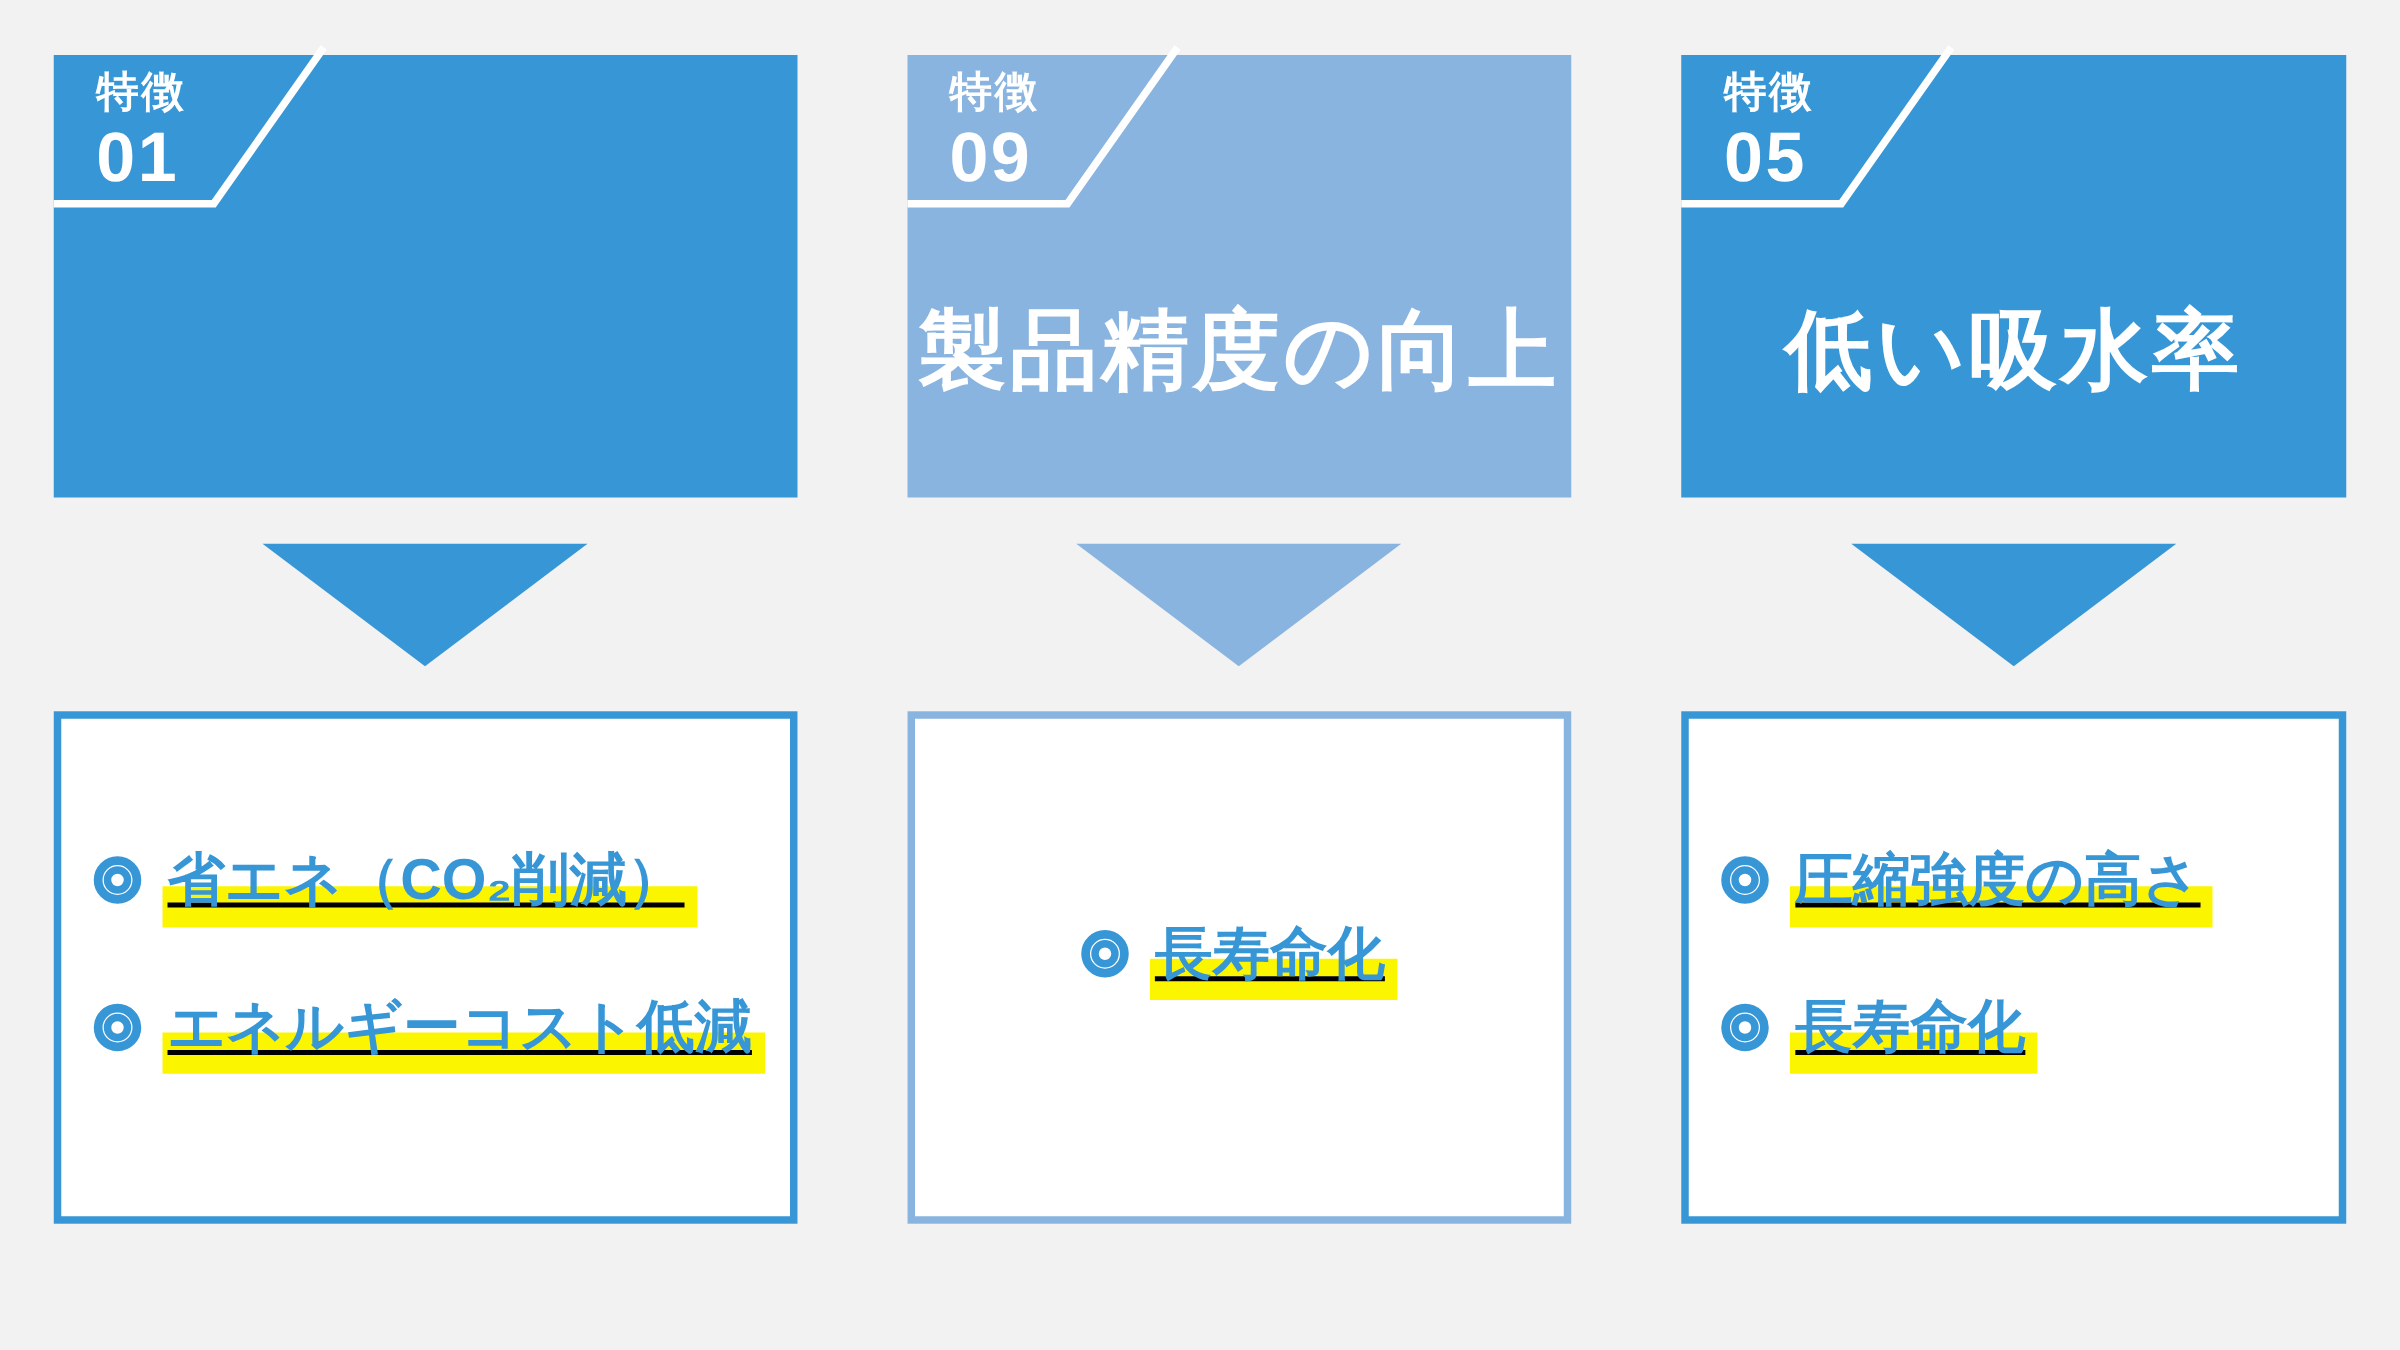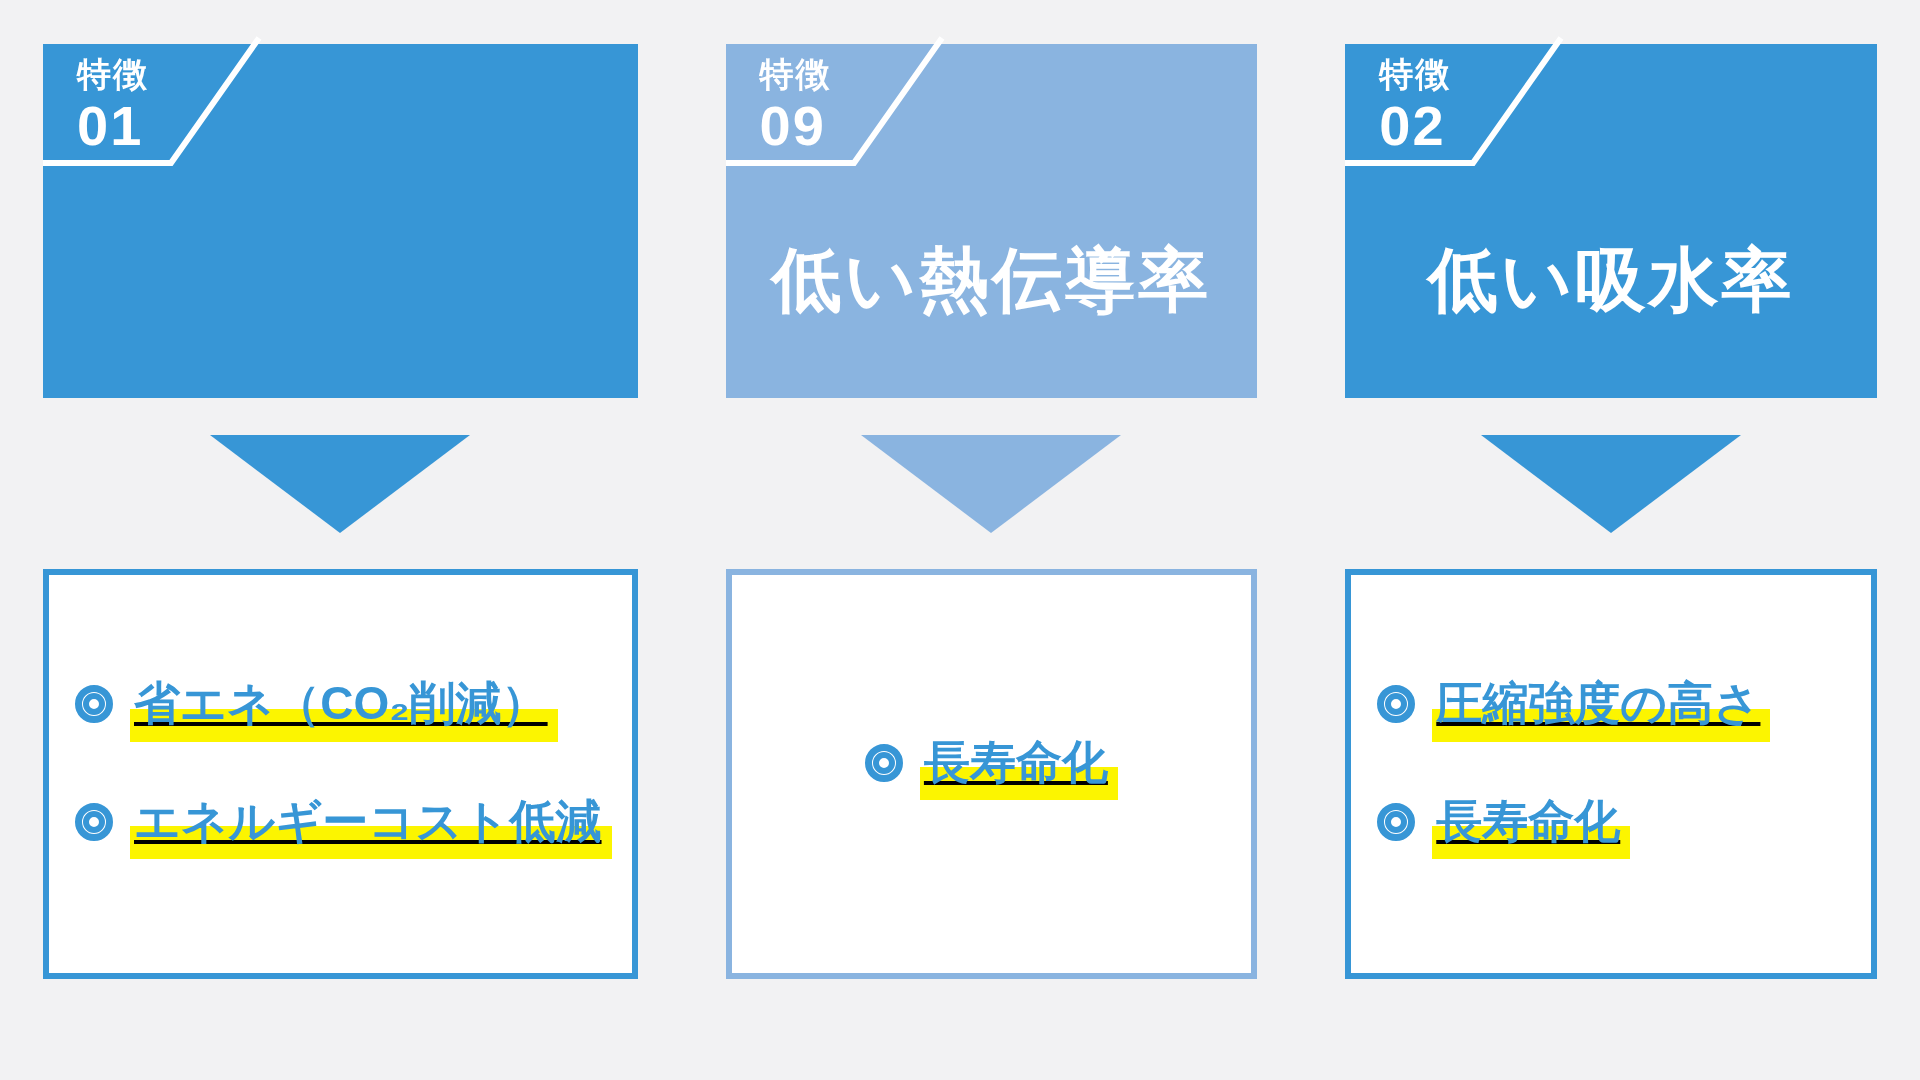--- a/index.html
+++ b/index.html
@@ -175,41 +175,41 @@
 
   <div class="column" data-align="center" style="--theme: #8ab4e0;">
     <div class="header">
       <svg class="badge-line" viewBox="0 0 222 128">
         <polyline points="0,119 128,119 216,-6" fill="none" stroke="#ffffff" stroke-width="6"></polyline>
       </svg>
       <div class="badge">
         <div class="badge-label">特徴</div>
         <div class="badge-number">09</div>
       </div>
-      <div class="header-title">低い熱伝導率</div>
+      <div class="header-title">製品精度の向上</div>
     </div>
     <div class="arrow-area">
       <div class="arrow-down"></div>
     </div>
     <div class="benefits">
       <div class="benefit">
         <span class="marker"></span>
         <span class="hl">長寿命化</span>
       </div>
     </div>
   </div>
 
   <div class="column" data-align="left" style="--theme: #3796d6;">
     <div class="header">
       <svg class="badge-line" viewBox="0 0 222 128">
         <polyline points="0,119 128,119 216,-6" fill="none" stroke="#ffffff" stroke-width="6"></polyline>
       </svg>
       <div class="badge">
         <div class="badge-label">特徴</div>
-        <div class="badge-number">02</div>
+        <div class="badge-number">05</div>
       </div>
       <div class="header-title">低い吸水率</div>
     </div>
     <div class="arrow-area">
       <div class="arrow-down"></div>
     </div>
     <div class="benefits">
       <div class="benefit">
         <span class="marker"></span>
         <span class="hl">圧縮強度の高さ</span>

